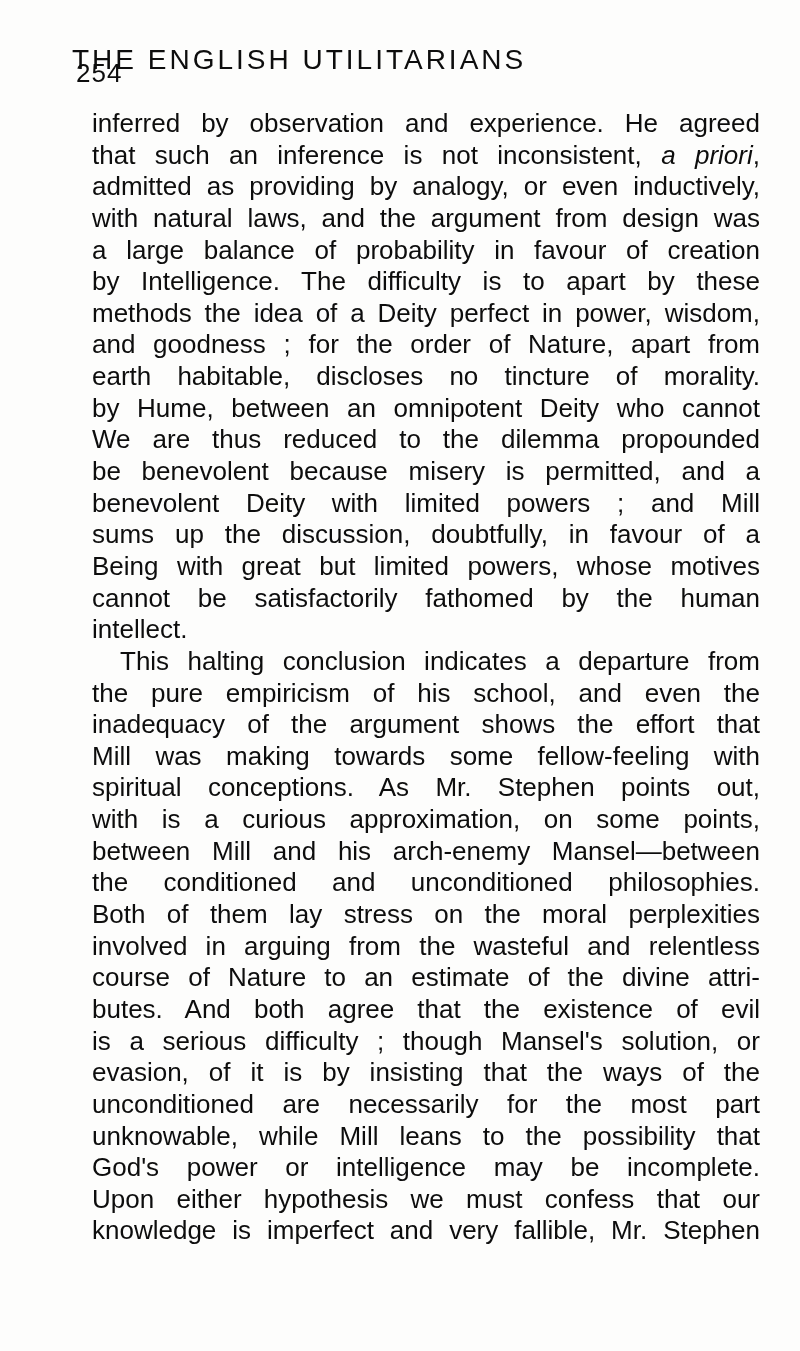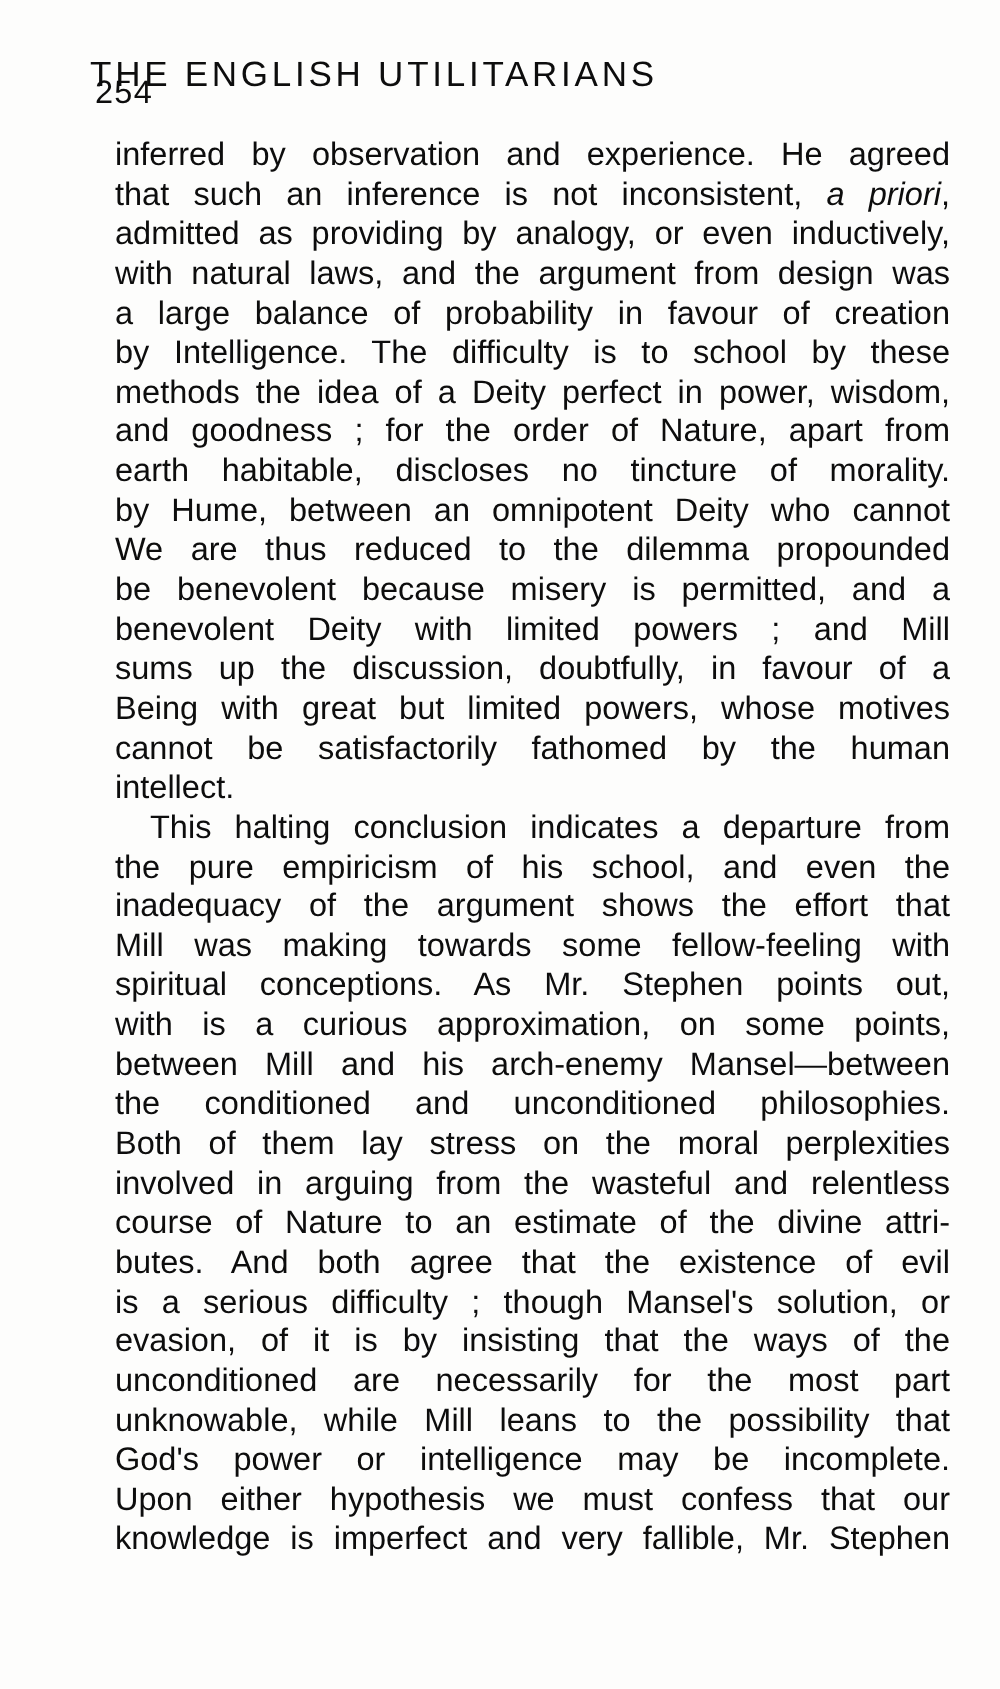--- a/index.html
+++ b/index.html
@@ -69,21 +69,21 @@
 <div class="page">
   <div class="page-number">254</div>
   <div class="running-title">THE ENGLISH UTILITARIANS</div>
   <div class="text-block">
       <div class="para">
         <div class="line"><span>inferred by observation and experience.  He agreed</span></div>
         <div class="line"><span>that such an inference is not inconsistent, </span><span class="italic">a priori</span><span>,</span></div>
         <div class="line"><span>admitted as providing by analogy, or even inductively,</span></div>
         <div class="line"><span>with natural laws, and the argument from design was</span></div>
         <div class="line"><span>a large balance of probability in favour of creation</span></div>
-        <div class="line"><span>by Intelligence.  The difficulty is to school by these</span></div>
+        <div class="line"><span>by Intelligence.  The difficulty is to apart by these</span></div>
         <div class="line"><span>methods the idea of a Deity perfect in power, wisdom,</span></div>
         <div class="line"><span>and goodness ;  for the order of Nature, apart from</span></div>
         <div class="line"><span>earth habitable, discloses no tincture of morality.</span></div>
         <div class="line"><span>by Hume, between an omnipotent Deity who cannot</span></div>
         <div class="line"><span>We are thus reduced to the dilemma propounded</span></div>
         <div class="line"><span>be benevolent because misery is permitted, and a</span></div>
         <div class="line"><span>benevolent Deity with limited powers ;  and Mill</span></div>
         <div class="line"><span>sums up the discussion, doubtfully, in favour of a</span></div>
         <div class="line"><span>Being with great but limited powers, whose motives</span></div>
         <div class="line"><span>cannot be satisfactorily fathomed by the human</span></div>

